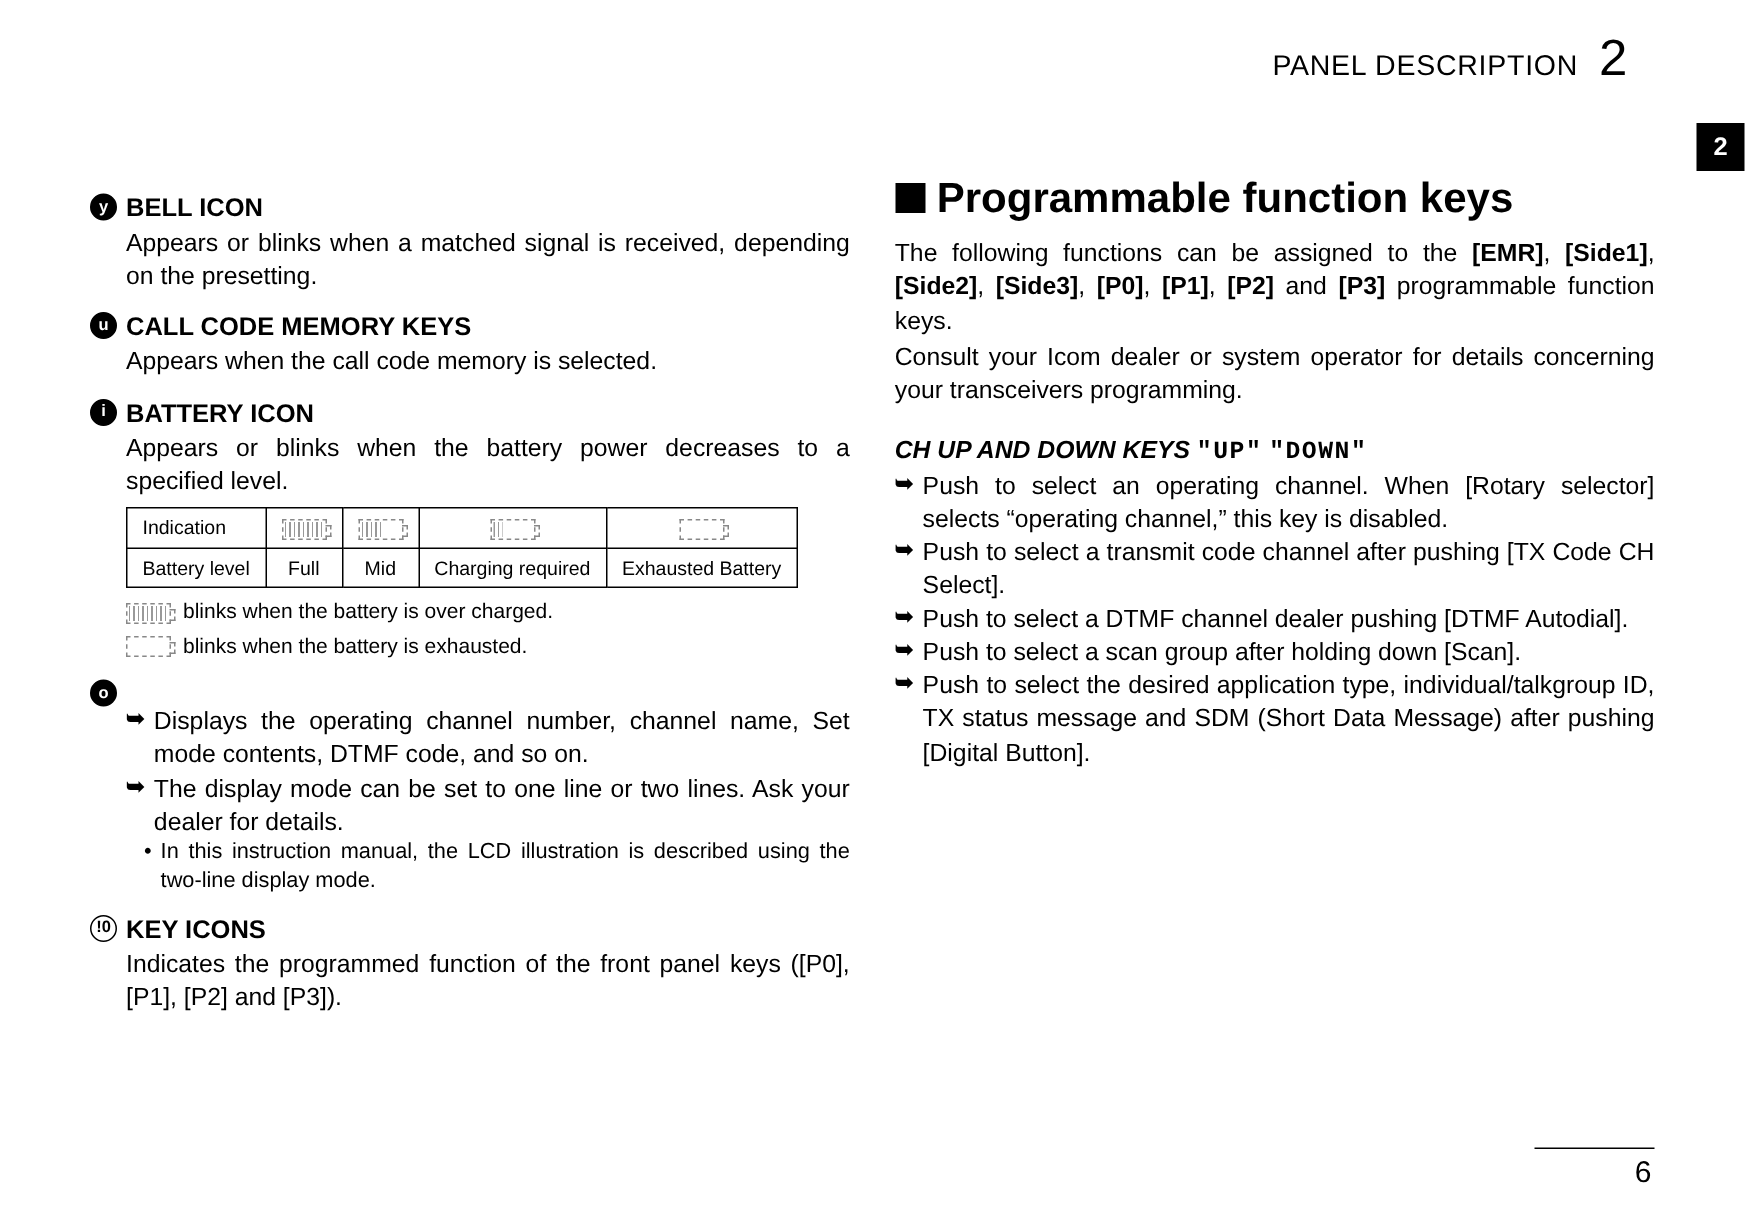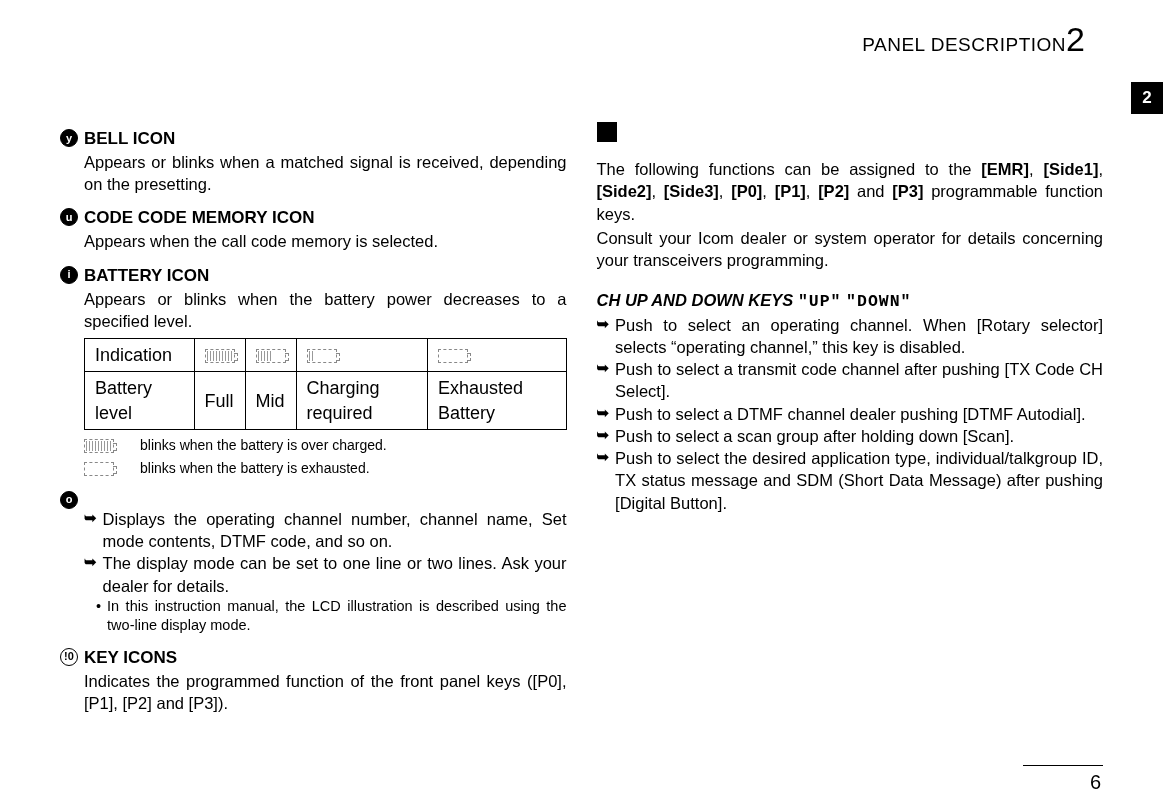--- a/index.html
+++ b/index.html
@@ -15,20 +15,21 @@
   .page {
     width: 1163px;
     height: 804px;
     position: relative;
     padding: 22px 60px 0 60px;
   }
   .header-row {
     display: flex;
     justify-content: flex-end;
     align-items: baseline;
+    gap: 14px;
     padding-right: 18px;
   }
   .header-title {
     font-size: 19px;
     letter-spacing: 0.5px;
   }
   .header-number {
     font-size: 34px;
     font-weight: 400;
     line-height: 1;
@@ -127,25 +128,26 @@
     font-size: 14.5px;
     margin-left: 12px;
     line-height: 1.3;
   }
   .note-bullet .dot {
     flex: 0 0 auto;
   }
   table.battery {
     border-collapse: collapse;
     margin: 6px 0 6px 24px;
-    font-size: 18px;
+    font-size: 13px;
   }
   table.battery td, table.battery th {
     border: 1px solid #000;
     padding: 4px 10px;
+    text-align: center;
     vertical-align: middle;
     font-weight: normal;
   }
   table.battery th { text-align: left; }
   .batt-icon {
     display: inline-block;
     position: relative;
   }
   .batt-shell {
     display: inline-block;
@@ -166,21 +168,21 @@
     border-left: none;
   }
   .batt-fill {
     position: absolute;
     left: 1px; top: 1px; bottom: 1px;
     background: repeating-linear-gradient(90deg,#999 0 1px,transparent 1px 3px);
   }
   .legend-row {
     display: flex;
     align-items: center;
-    gap: 26px;
+    gap: 8px;
     margin-left: 24px;
     font-size: 14px;
     margin-top: 4px;
   }
   .para {
     font-size: 16.5px;
     line-height: 1.35;
     text-align: justify;
   }
   .keys-list { margin-left: 0; }
@@ -225,21 +227,21 @@
         <div class="item-title-row">
           <span class="marker">y</span>
           <span>BELL ICON</span>
         </div>
         <div class="item-body">Appears or blinks when a matched signal is received, depending on the presetting.</div>
       </div>
 
       <div class="item-block">
         <div class="item-title-row">
           <span class="marker">u</span>
-          <span>CODE CODE MEMORY ICON</span>
+          <span>CALL CODE MEMORY KEYS</span>
         </div>
         <div class="item-body">Appears when the call code memory is selected.</div>
       </div>
 
       <div class="item-block">
         <div class="item-title-row">
           <span class="marker">i</span>
           <span>BATTERY ICON</span>
         </div>
         <div class="item-body">Appears or blinks when the battery power decreases to a specified level.</div>
@@ -299,21 +301,21 @@
           <span>KEY ICONS</span>
         </div>
         <div class="item-body">Indicates the programmed function of the front panel keys ([P0], [P1], [P2] and [P3]).</div>
       </div>
 
     </div>
 
     <div class="col">
 
       <div class="section-h1">
-        <span class="black-square"></span>
+        <span class="black-square"></span><span>Programmable function keys</span>
       </div>
 
       <div class="para">
         <span>The following functions can be assigned to the </span><span class="bold">[EMR]</span>, <span class="bold">[Side1]</span>, <span class="bold">[Side2]</span>, <span class="bold">[Side3]</span>, <span class="bold">[P0]</span>, <span class="bold">[P1]</span>, <span class="bold">[P2]</span> and <span class="bold">[P3]</span><span> programmable function keys.</span>
       </div>
       <div class="para" style="margin-top:2px">Consult your Icom dealer or system operator for details concerning your transceivers programming.</div>
 
       <div style="margin-top:18px">
         <div class="para">
           <span class="bold italic">CH UP AND DOWN KEYS</span>

